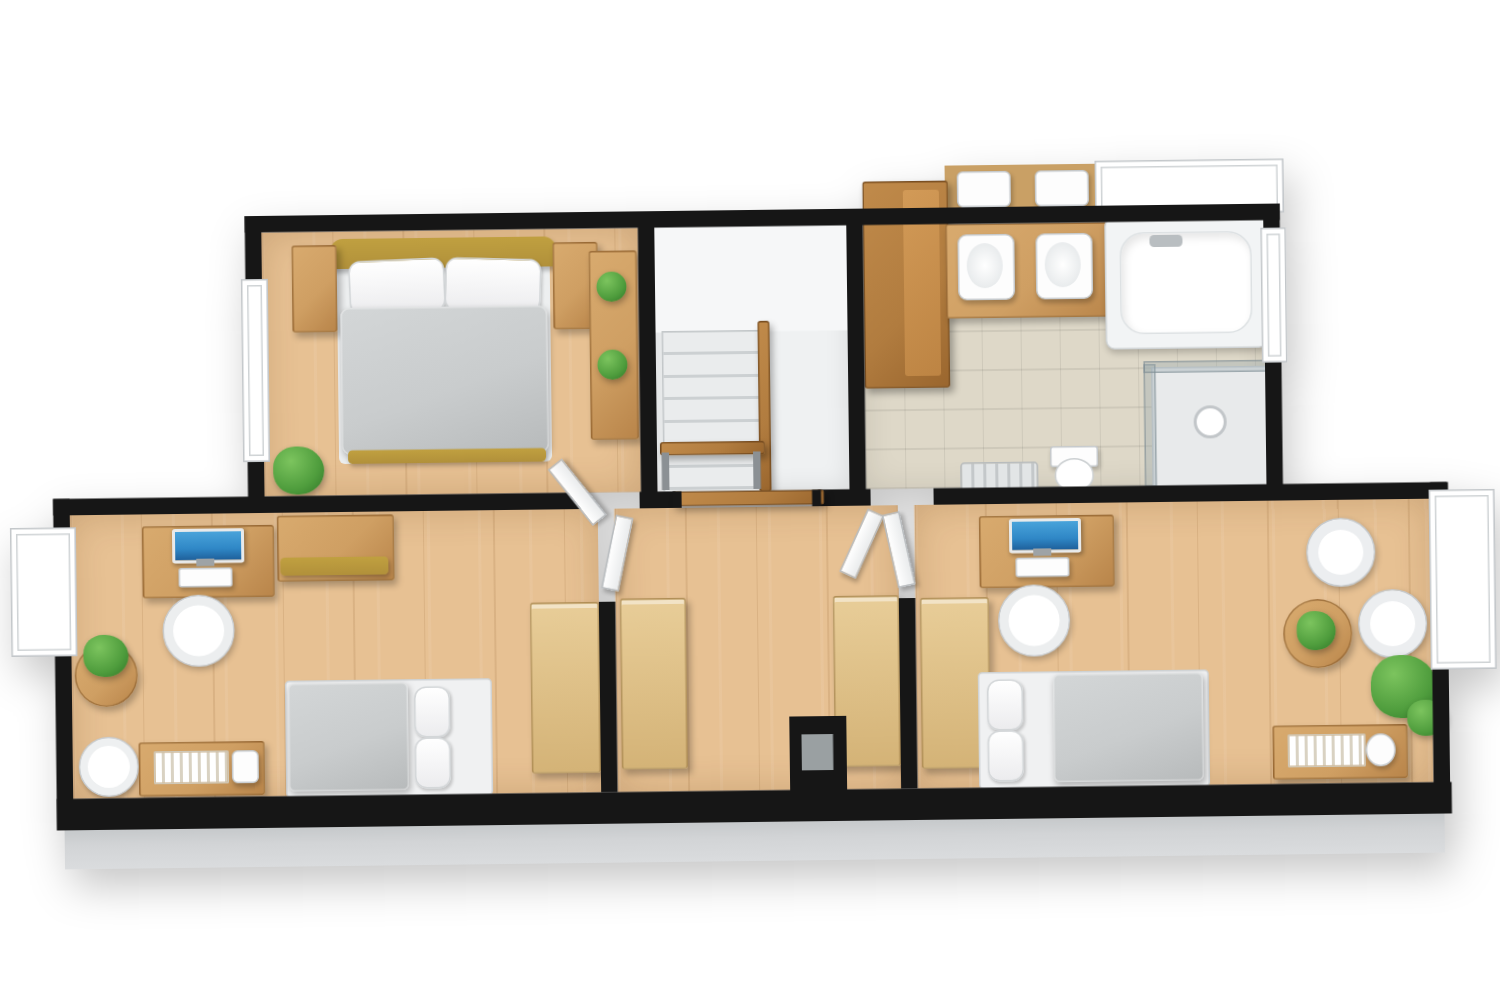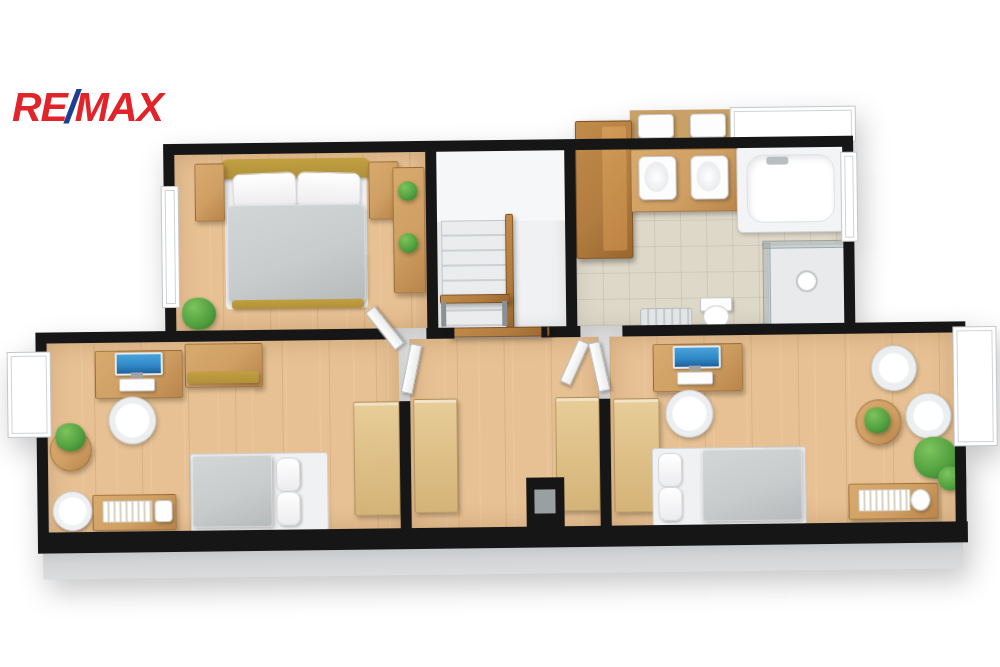--- a/index.html
+++ b/index.html
@@ -62,23 +62,20 @@
   .radiator{background:repeating-linear-gradient(90deg,#e2e5e6 0 6px,#c4c8ca 6px 8px);
     border:1px solid #b6babc;border-radius:3px;}
   .doorleaf{background:linear-gradient(90deg,#ffffff,#e9ebec);border:1px solid #b9bdc0;
     box-shadow:2px 2px 3px rgba(0,0,0,0.25);}
 </style>
 </head>
 <body>
 
 <div class="canvas">
 
-  <div class="logo">
-    <span class="re">RE</span><span class="slash">/</span><span class="max">MAX</span>
-  </div>
 
   <div class="plan">
 
     <div class="abs wood" style="left:176px;top:151px;width:251px;height:176px"></div>
     <div class="abs whitefloor" style="left:438px;top:151px;width:128px;height:176px"></div>
     <div class="abs tile" style="left:577px;top:151px;width:267px;height:176px"></div>
     <div class="abs wood" style="left:46px;top:338px;width:352px;height:189px"></div>
     <div class="abs wood" style="left:409px;top:338px;width:189px;height:189px"></div>
     <div class="abs wood" style="left:609px;top:338px;width:344px;height:189px"></div>
 

